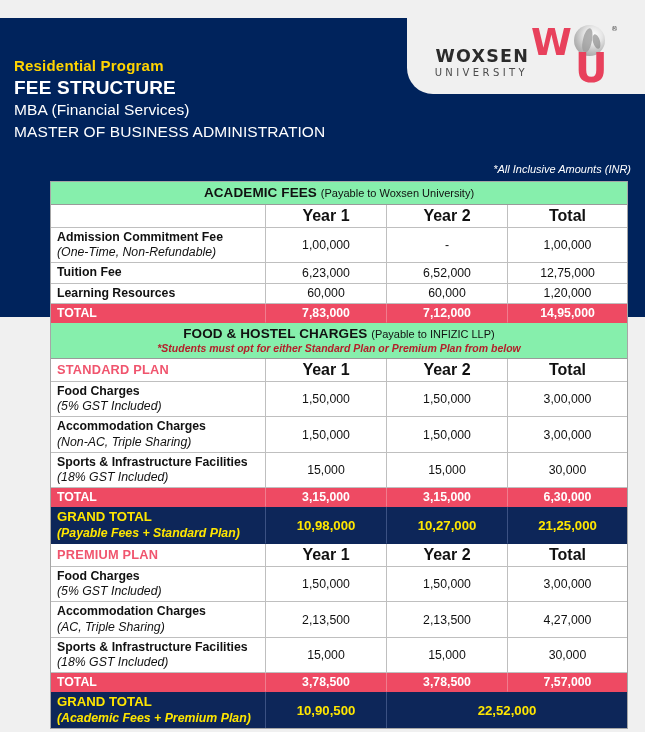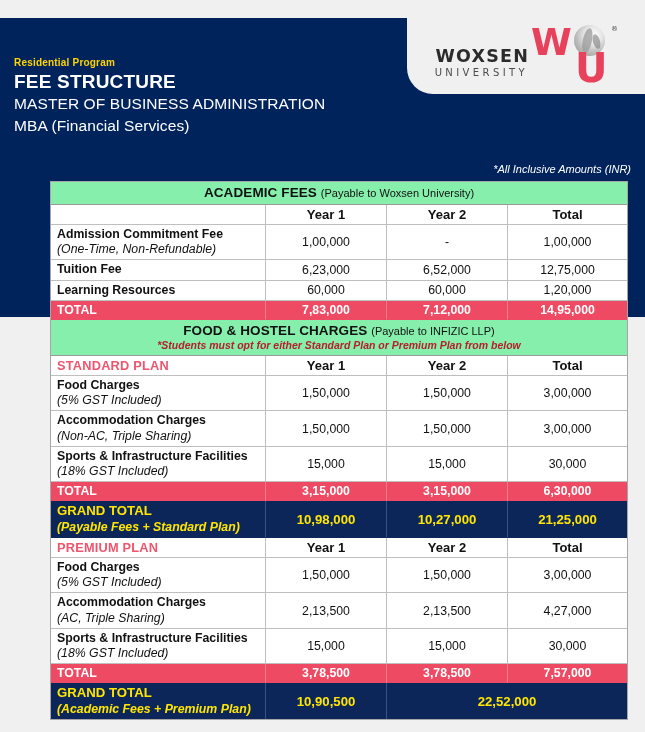--- a/index.html
+++ b/index.html
@@ -109,21 +109,21 @@
     right: 101px; top: 43px;
     font-family: "DejaVu Sans", sans-serif;
     font-size: 10px;
     color: #4b4b4b;
     letter-spacing: 3.4px;
     white-space: nowrap;
   }
 
   .hdr-text { position: absolute; left: 14px; top: 39px; }
   .hdr-kicker {
-    font-size: 10px;
+    font-size: 15px;
     font-weight: bold;
     color: #ffd400;
     letter-spacing: .2px;
     margin-bottom: 3px;
   }
   .hdr-title {
     font-size: 19px;
     font-weight: bold;
     color: #ffffff;
     letter-spacing: .2px;
@@ -198,21 +198,21 @@
     letter-spacing: 0;
   }
   .sec-note {
     font-size: 10.5px;
     font-style: italic;
     font-weight: bold;
     color: #b4202a;
     margin-top: 1px;
   }
 
-  .col-head { font-weight: bold; font-size: 13px; }
+  .col-head { font-weight: bold; font-size: 16px; }
   .plan-name {
     font-weight: bold;
     font-size: 12.8px;
     color: #f0556e;
     letter-spacing: .2px;
   }
 
   .item-name { font-weight: bold; line-height: 1.24; }
   .item-sub  { font-style: italic; line-height: 1.24; }
 
@@ -252,22 +252,22 @@
         <div class="logo-globe"></div>
         <div class="logo-reg">®</div>
         <div class="logo-u">U</div>
       </div>
     </div>
   </div>
 
   <div class="hdr-text">
     <div class="hdr-kicker">Residential  Program</div>
     <div class="hdr-title">FEE STRUCTURE</div>
+    <div class="hdr-line">MBA (Financial Services)</div>
     <div class="hdr-line">MASTER OF BUSINESS ADMINISTRATION</div>
-    <div class="hdr-line">MBA (Financial Services)</div>
   </div>
 
   <div class="hdr-note">*All Inclusive Amounts (INR)</div>
 </div>
 
 <div class="table" id="fee-table">
     <div class="sec-head">
       <div class="sec-head-title"><span>ACADEMIC FEES</span> <span class="sub">(Payable to Woxsen University)</span></div>
     </div>
     <div class="row">

